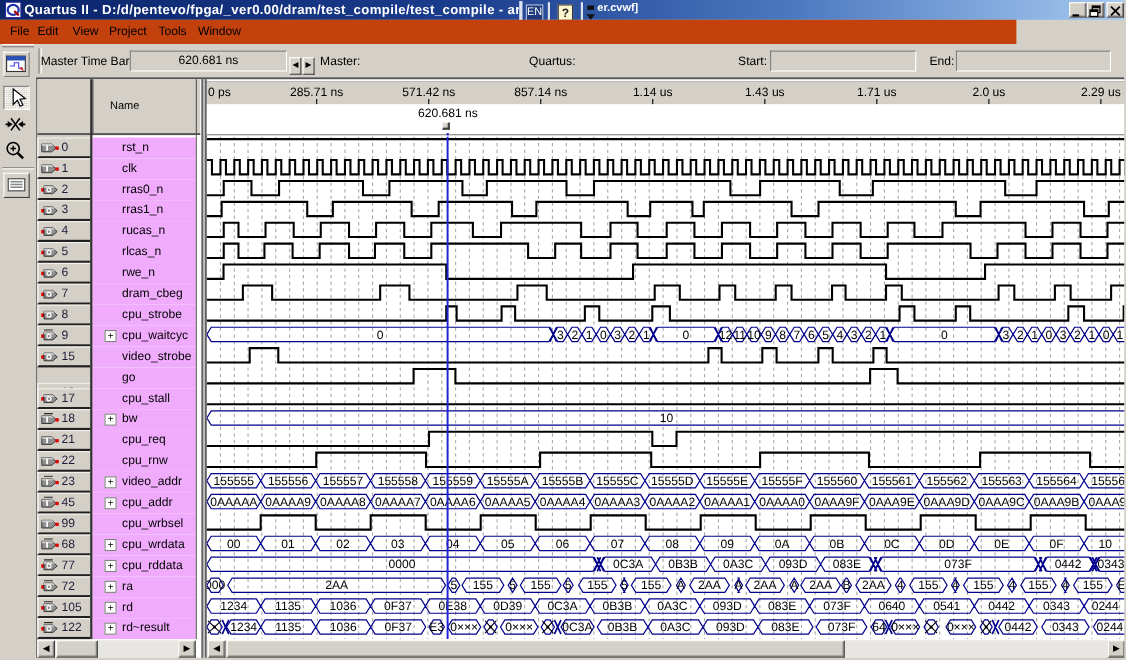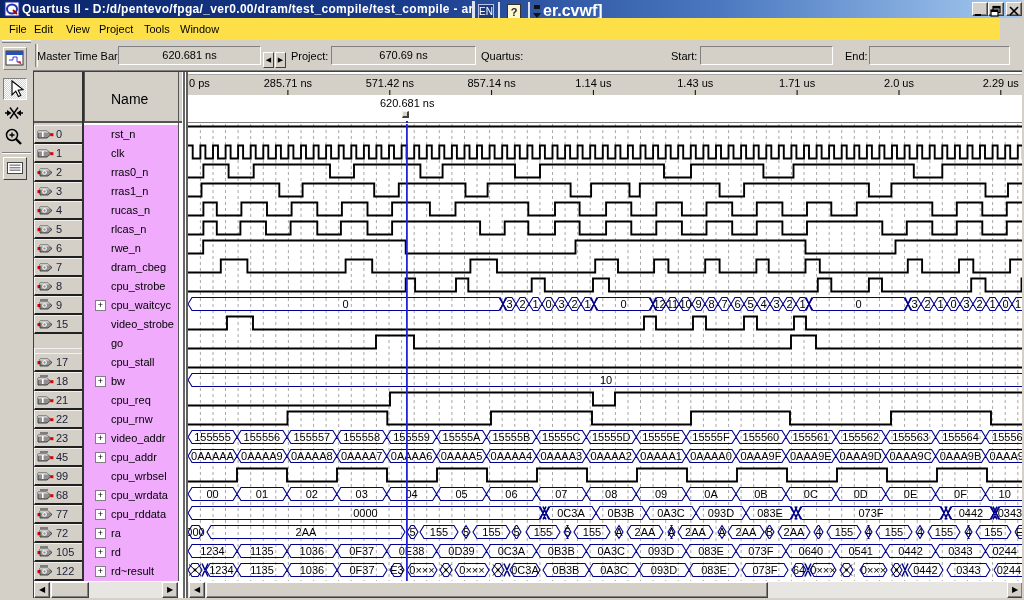--- a/index.html
+++ b/index.html
@@ -1,32 +1,32 @@
 <!DOCTYPE html>
 <html><head><meta charset="utf-8"><style>
 *{margin:0;padding:0;box-sizing:border-box}
 html,body{width:1024px;height:600px;overflow:hidden;font-family:"Liberation Sans",sans-serif;background:#d4d0c8}
 #root{position:relative;width:1024px;height:600px}
 .tb{position:absolute;left:0;top:0;width:1024px;height:18px;background:linear-gradient(to right,#0a246a 0%,#1a3c8c 40%,#4a78c0 70%,#a6caf0 100%)}
 .tb .ttl{position:absolute;left:22px;top:2px;color:#fff;font-weight:bold;font-size:12px;letter-spacing:0.32px;white-space:nowrap;width:450px;overflow:hidden}
-.tb .ttl2{position:absolute;left:543px;top:2px;color:#fff;font-weight:bold;font-size:16px}
+.tb .ttl2{position:absolute;left:543px;top:2px;color:#fff;font-weight:bold;font-size:10px}
 .winbtn{position:absolute;top:2px;width:16px;height:14px;background:#d4d0c8;border:1px solid #404040;border-top-color:#fff;border-left-color:#fff;box-shadow:inset -1px -1px 0 #808080}
 .enbox{position:absolute;left:478px;top:4px;width:16px;height:15px;background:#1e3a7c;border:1px solid #b9c4e4;color:#fff;font-size:10px;text-align:center;line-height:14px}
 .qbox{position:absolute;left:507px;top:4px;width:14px;height:15px;background:#fdf6cf;border:1px solid #333;color:#222;font-size:11px;font-weight:bold;text-align:center;line-height:14px}
-.menu{position:absolute;left:0;top:18px;width:1000px;height:22px;background:#fde047;font-size:11px}
+.menu{position:absolute;left:0;top:18px;width:924px;height:22px;background:#c2410c;font-size:11px}
 .menu span{position:absolute;top:5px}
 .toolrow{position:absolute;left:0;top:40px;width:1024px;height:31px;background:#d4d0c8;border-bottom:1px solid #808080;font-size:11px}
 .toolrow .lbl{position:absolute;top:10px}
 .fld{position:absolute;top:6px;height:19px;background:#d4d0c8;border:1px solid #808080;border-bottom-color:#fff;border-right-color:#fff;font-size:11px;text-align:center;line-height:17px}
 .spin{position:absolute;top:12px;width:11px;height:16px;background:#d4d0c8;border:1px solid #fff;border-bottom-color:#404040;border-right-color:#404040;font-size:7px;text-align:center;line-height:14px}
 .vtb{position:absolute;left:0;top:40px;width:33px;height:560px;background:#d4d0c8}
 .vtbtn{position:absolute;left:3px;width:24px;height:23px}
 #editor{position:absolute;left:33px;top:71px;width:991px;height:529px;background:#fff;border-left:1px solid #404040;border-top:1px solid #404040}
 .hdr{position:absolute;left:34px;top:72px;width:148px;height:51px;background:#d4d0c8;border-bottom:2px solid #555}
-.hdr .t{position:absolute;left:77px;top:19px;font-size:14px}
+.hdr .t{position:absolute;left:66px;top:19px;font-size:10px}
 .hdrline{position:absolute;left:84px;top:72px;width:1px;height:51px;background:#555}
 .namebg{position:absolute;left:84px;top:123px;width:99px;height:458px;background:#fff}
 .btncolbg{position:absolute;left:34px;top:123px;width:50px;height:458px;background:#d4d0c8}
 .rowbtn{position:absolute;left:34px;width:48px;height:19px;background:#d4d0c8;border-top:1px solid #f2f0ec;border-bottom:2px solid #202020;border-left:1px solid #fff}
 .rowbtn .rn{position:absolute;left:21px;top:2px;font-size:11px;color:#1c1c38}
 .rowname{position:absolute;left:84px;width:94px;height:19px;background:#f0abfc;font-size:11px}
 .rowname .nm{position:absolute;left:27px;top:3px}
 .rowname .plus{position:absolute;left:11px;top:4px;width:11px;height:11px;border:1px solid #808080;background:#fff;font-size:9px;line-height:9px;text-align:center}
 .btncolr{position:absolute;left:82px;top:72px;width:2px;height:509px;background:#303030}
 .waveborder{position:absolute;left:186px;top:72px;width:2px;height:528px;background:#606060}
@@ -75,22 +75,21 @@
       <span style="left:99px">Project</span>
       <span style="left:144px">Tools</span>
       <span style="left:180px">Window</span>
 </div>
 <div class="toolrow">
  <div style="position:absolute;left:35px;top:4px;width:3px;height:23px;border-left:1px solid #808080;border-right:1px solid #fff"></div>
  <span class="lbl" style="left:37px">Master Time Bar:</span>
  <div class="fld" style="left:118px;width:143px">620.681 ns</div>
  <div class="spin" style="left:263px">◀</div>
       <div class="spin" style="left:275px">▶</div>
- <span class="lbl" style="left:291px">Project:</span>
- <div class="fld" style="left:331px;width:145px">670.69 ns</div>
+ <span class="lbl" style="left:291px">Master:</span>
  <span class="lbl" style="left:481px">Quartus:</span>
  <span class="lbl" style="left:671px">Start:</span>
  <div class="fld" style="left:700px;width:133px"></div>
  <span class="lbl" style="left:845px">End:</span>
  <div class="fld" style="left:869px;width:141px"></div>
 </div>
 <div class="vtb">
  <div style="position:absolute;left:2px;top:0px;width:29px;height:3px;border-top:1px solid #fff;border-bottom:1px solid #808080"></div>
  <div class="vtbtn" style="top:7px;border:1px solid #808080;border-top-color:#fff;border-left-color:#fff;background:#d4d0c8">
   <svg width="22" height="21" viewBox="0 0 22 21">

